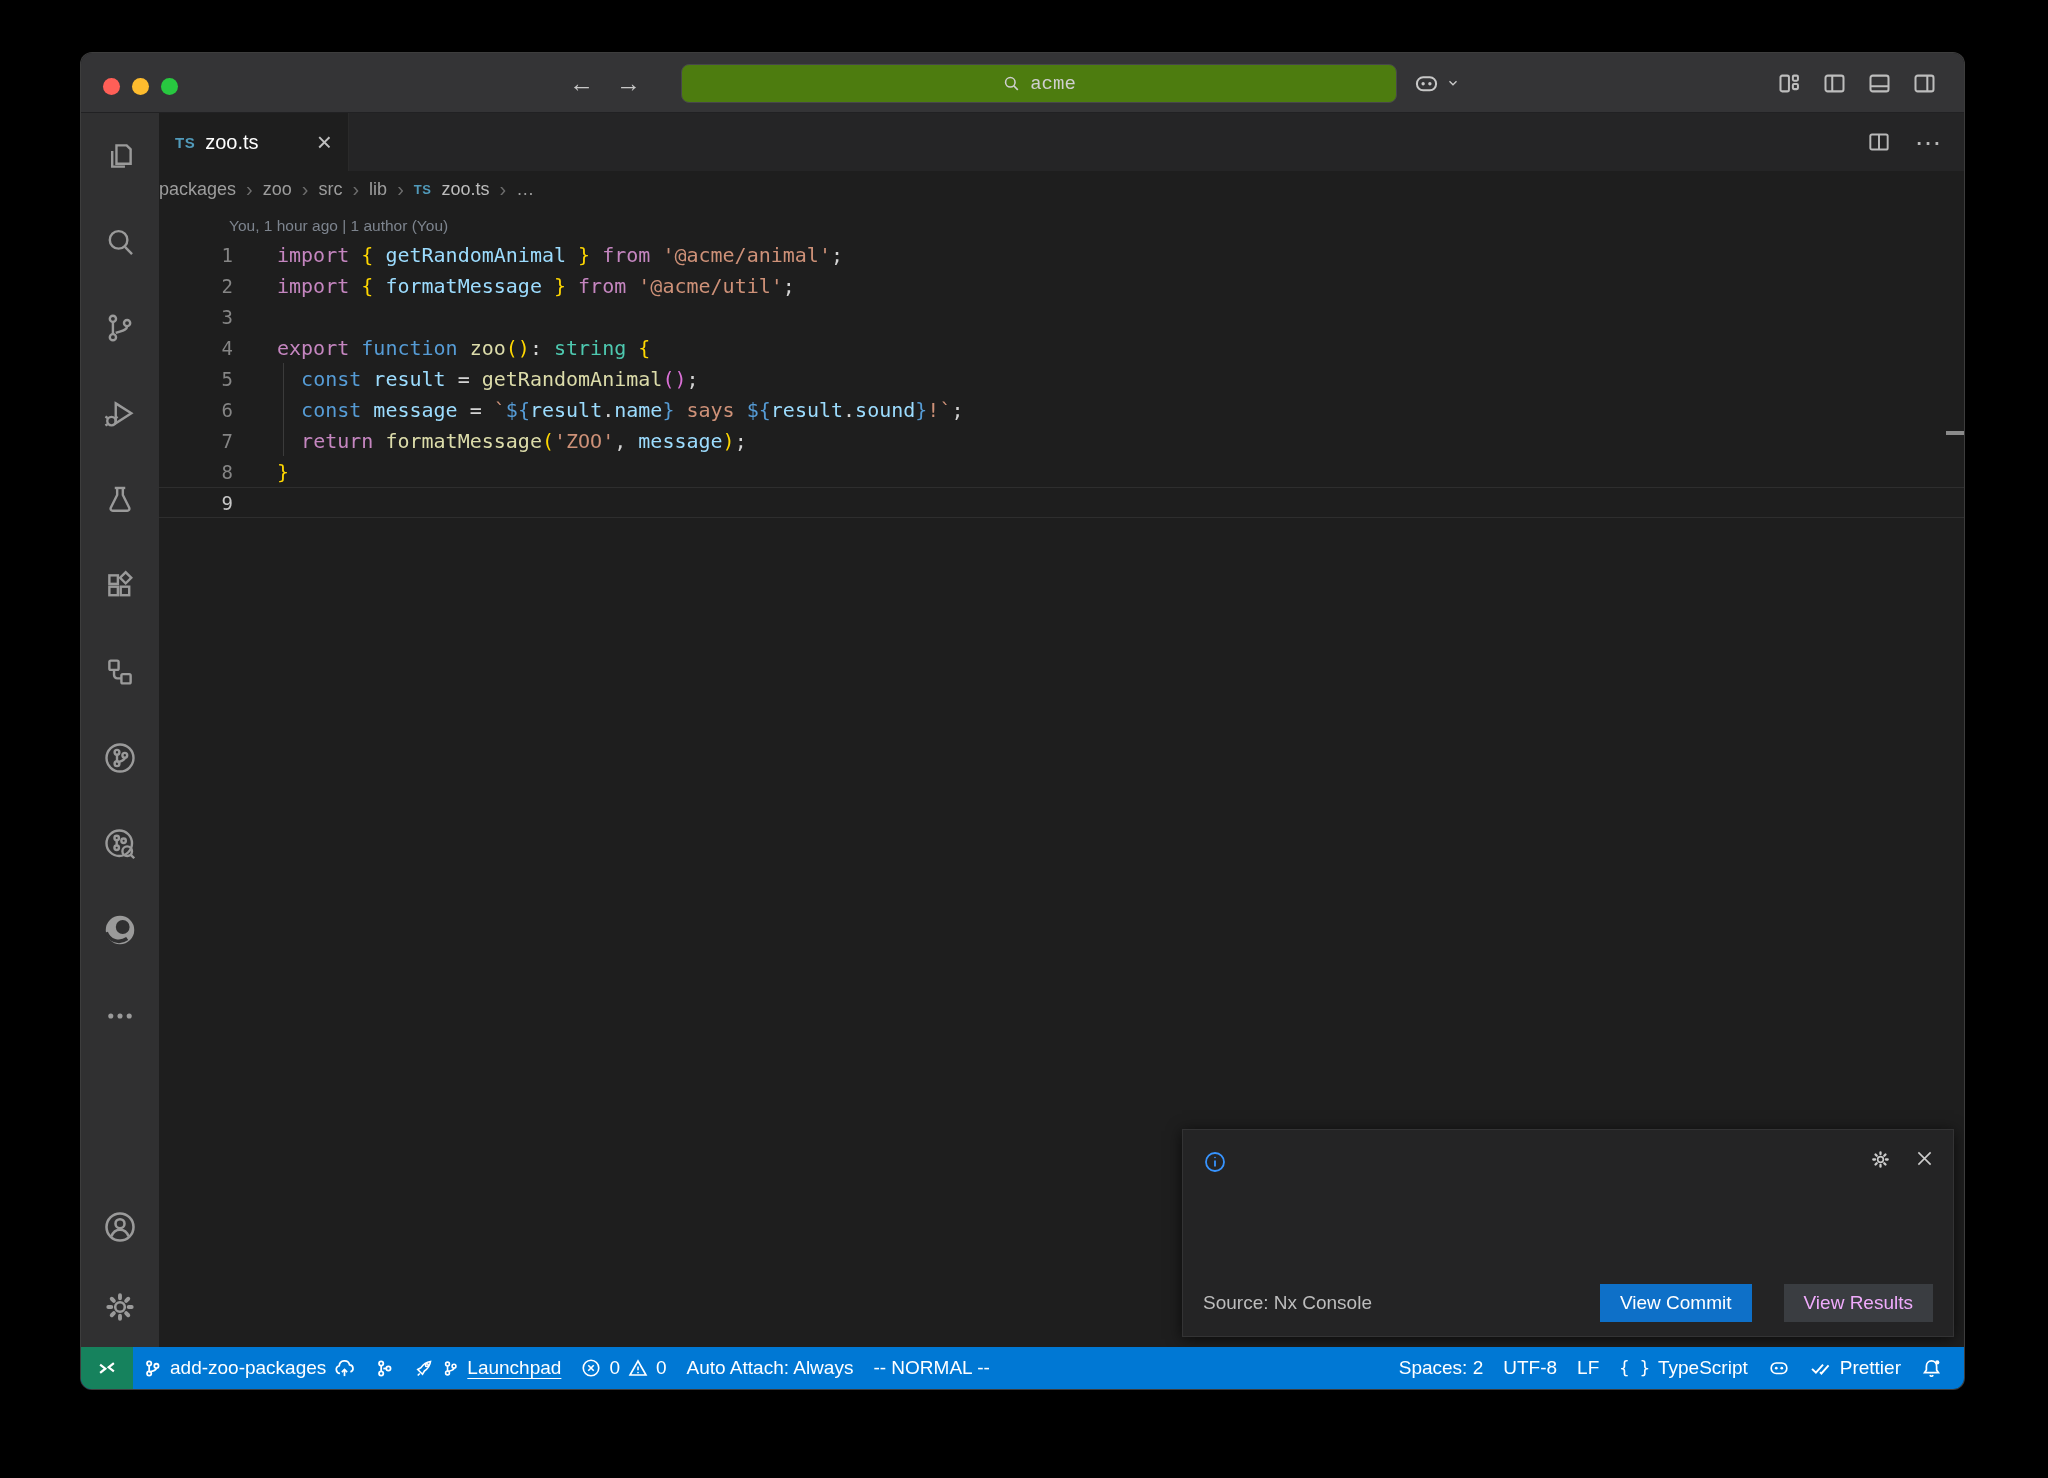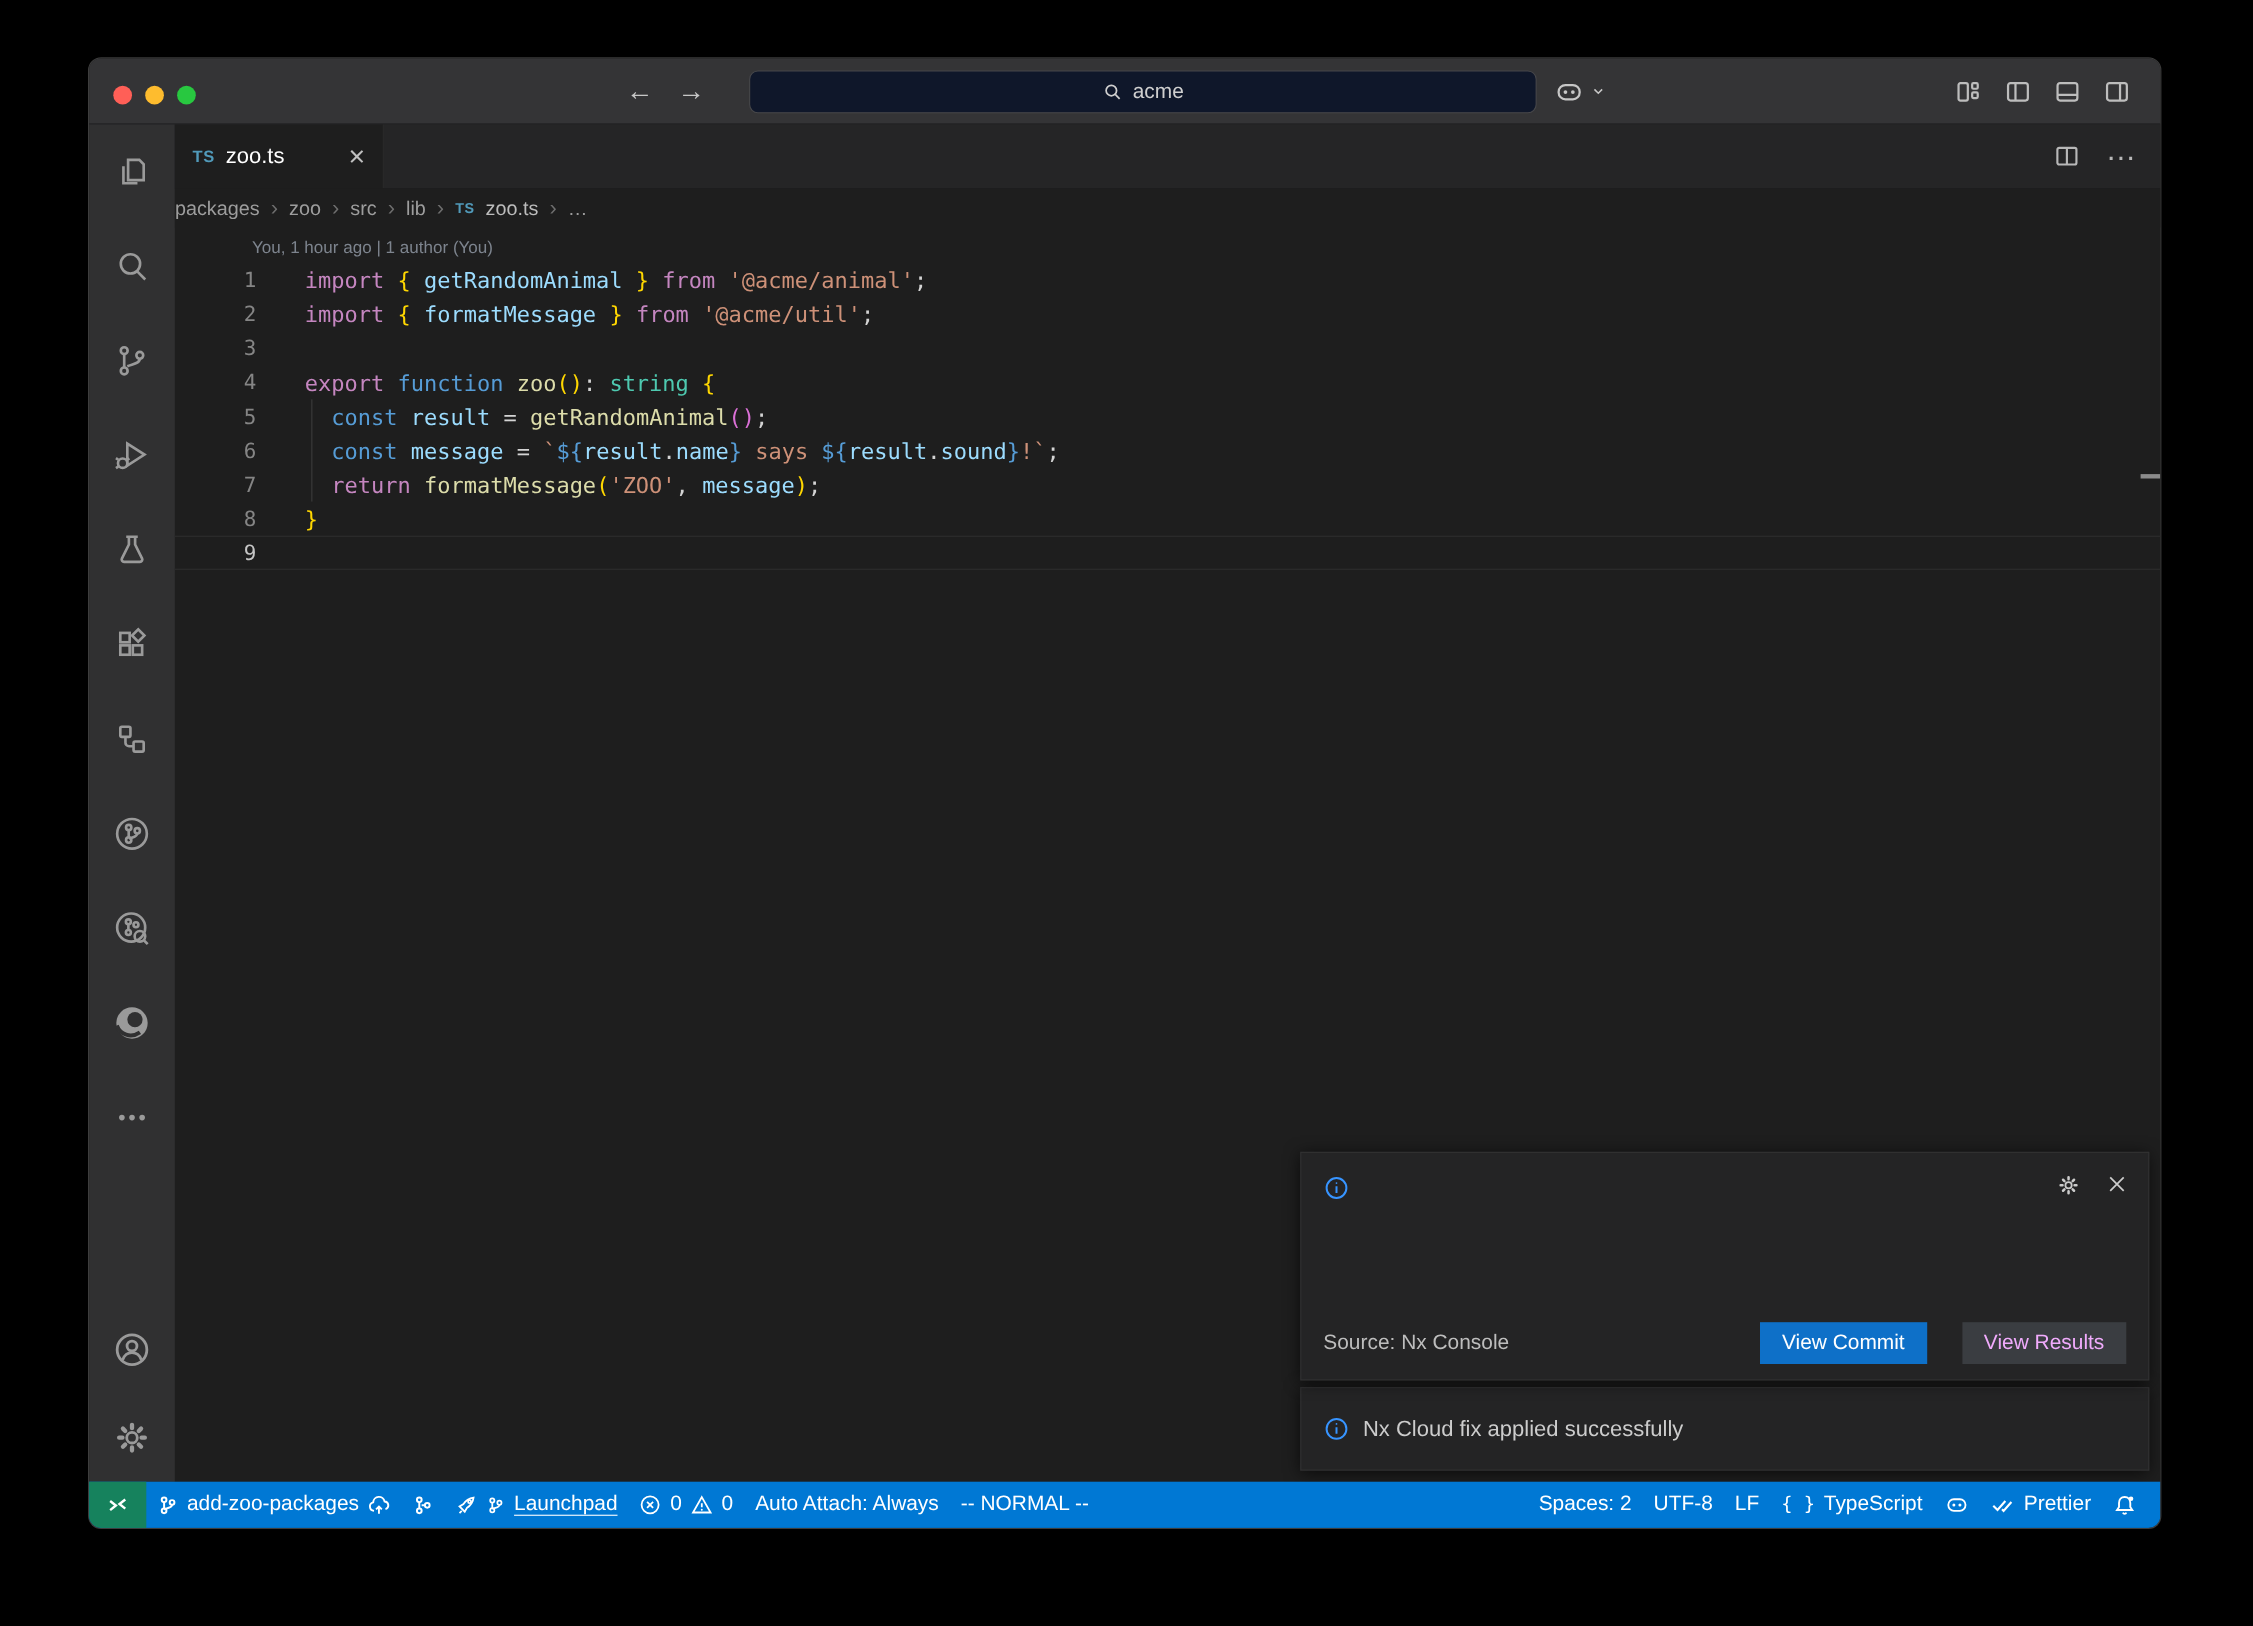--- a/index.html
+++ b/index.html
@@ -13,22 +13,22 @@
     box-shadow:0 18px 60px rgba(0,0,0,0.8);
   }
 
   
   .titlebar { position:relative; height:60px; background:#343436; flex:0 0 60px; border-bottom:1px solid rgba(0,0,0,0.35); }
   .traffic { position:absolute; top:25px; left:22px; display:flex; gap:12px; }
   .traffic span { width:17px; height:17px; border-radius:50%; display:block; }
   .nav-arrows { position:absolute; left:488px; top:0; height:60px; display:flex; align-items:center; gap:22px; color:#c7c7c7; font-size:25px; }
   .searchbox {
     position:absolute; left:600px; top:11px; width:716px; height:39px;
-    background:#0f172a; border:1px solid #47474a; border-radius:8px;
-    display:flex; align-items:center; justify-content:center; gap:9px; color:#cfcfcf; font-size:19px;
+    background:#4d7c0f; border:1px solid #47474a; border-radius:8px;
+    display:flex; align-items:center; justify-content:center; gap:9px; color:#cfcfcf; font-size:19px;font-family:Liberation Mono, monospace;
   }
   .copilot-tb { position:absolute; left:1332px; top:0; height:60px; display:flex; align-items:center; gap:6px; color:#c7c7c7; }
   .tb-right { position:absolute; right:26px; top:0; height:60px; display:flex; align-items:center; gap:18px; color:#bdbdbd; }
 
   
   .body-row { display:flex; flex:1 1 auto; min-height:0; }
 
   .activitybar { width:78px; background:#303031; display:flex; flex-direction:column; align-items:center; color:#9a9a9a; flex:0 0 78px; }
   .ab-slot { height:86px; display:flex; align-items:center; justify-content:center; width:100%; }
   .ab-bottom { margin-top:auto; display:flex; flex-direction:column; align-items:center; width:100%; }
@@ -358,30 +358,20 @@
               </span>
             </div>
             <div class="toast-footer">
               <span class="toast-source">Source: Nx Console</span>
               <div class="toast-buttons">
                 <button class="btn primary">View Commit</button>
                 <button class="btn secondary">View Results</button>
               </div>
             </div>
           </div>
-          <div class="toast toast-2">
-            <span class="info-ic">
-              <svg width="24" height="24" viewBox="0 0 24 24" fill="none" stroke="#3794ff" stroke-width="1.8">
-                  <circle cx="12" cy="12" r="9"></circle>
-                  <line x1="12" y1="10.5" x2="12" y2="16.5"></line>
-                  <circle cx="12" cy="7.5" r="0.8" fill="#3794ff" stroke="none"></circle>
-                </svg>
-            </span>
-            <span>Nx Cloud fix applied successfully</span>
-          </div>
         </div>
       </div>
     </div>
   </div>
 
   <div class="statusbar">
     <div class="remote">
       <svg width="22" height="22" viewBox="0 0 16 16" fill="none" stroke="#fff" stroke-width="1.6">
           <path d="M3 5.5l3.8 3L3 11.5"></path>
           <path d="M13 4.5L9.2 7.5l3.8 3"></path>

